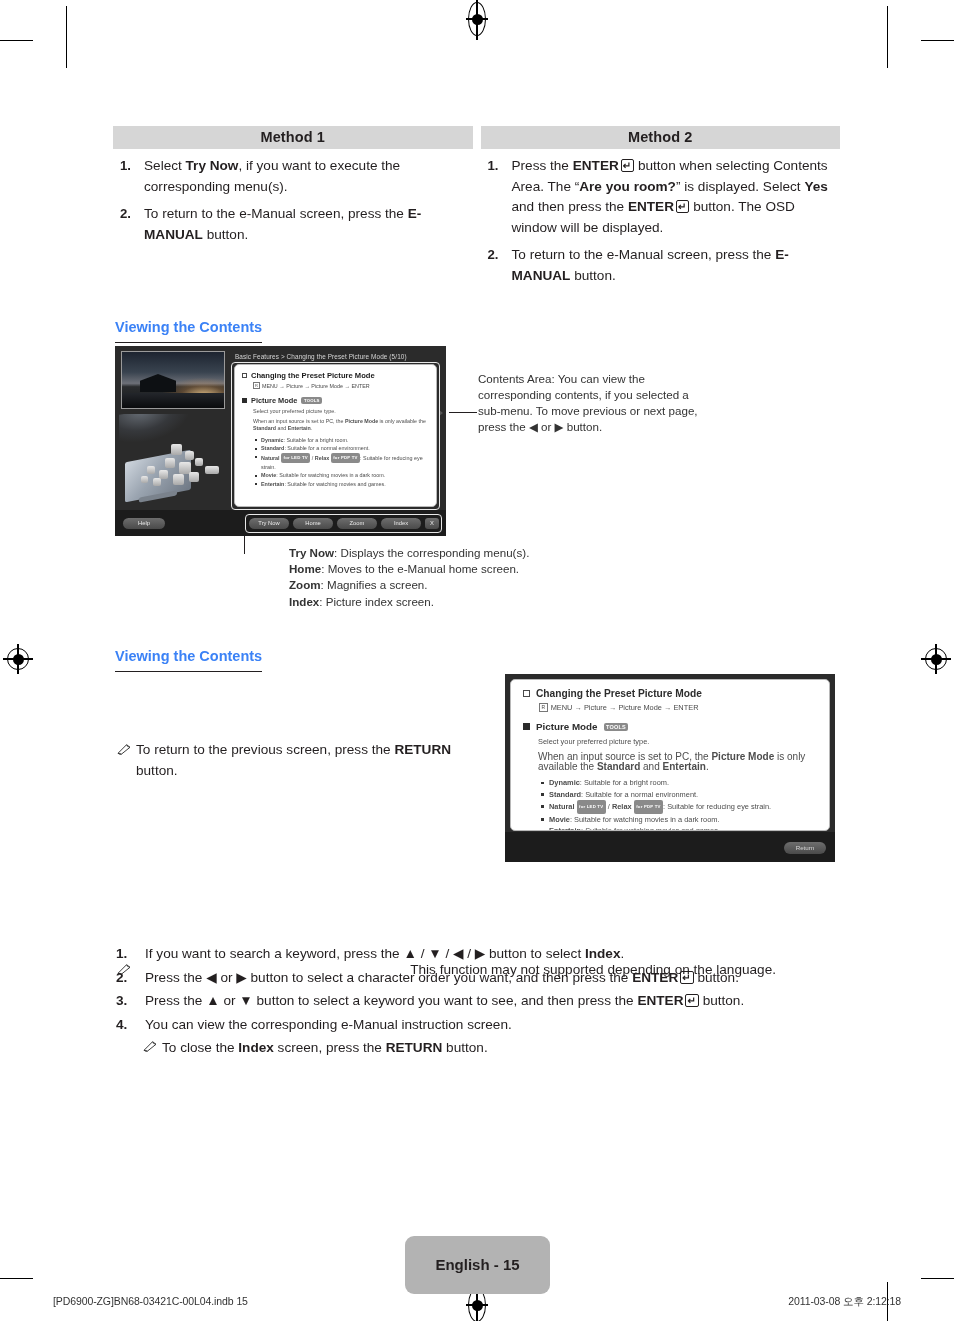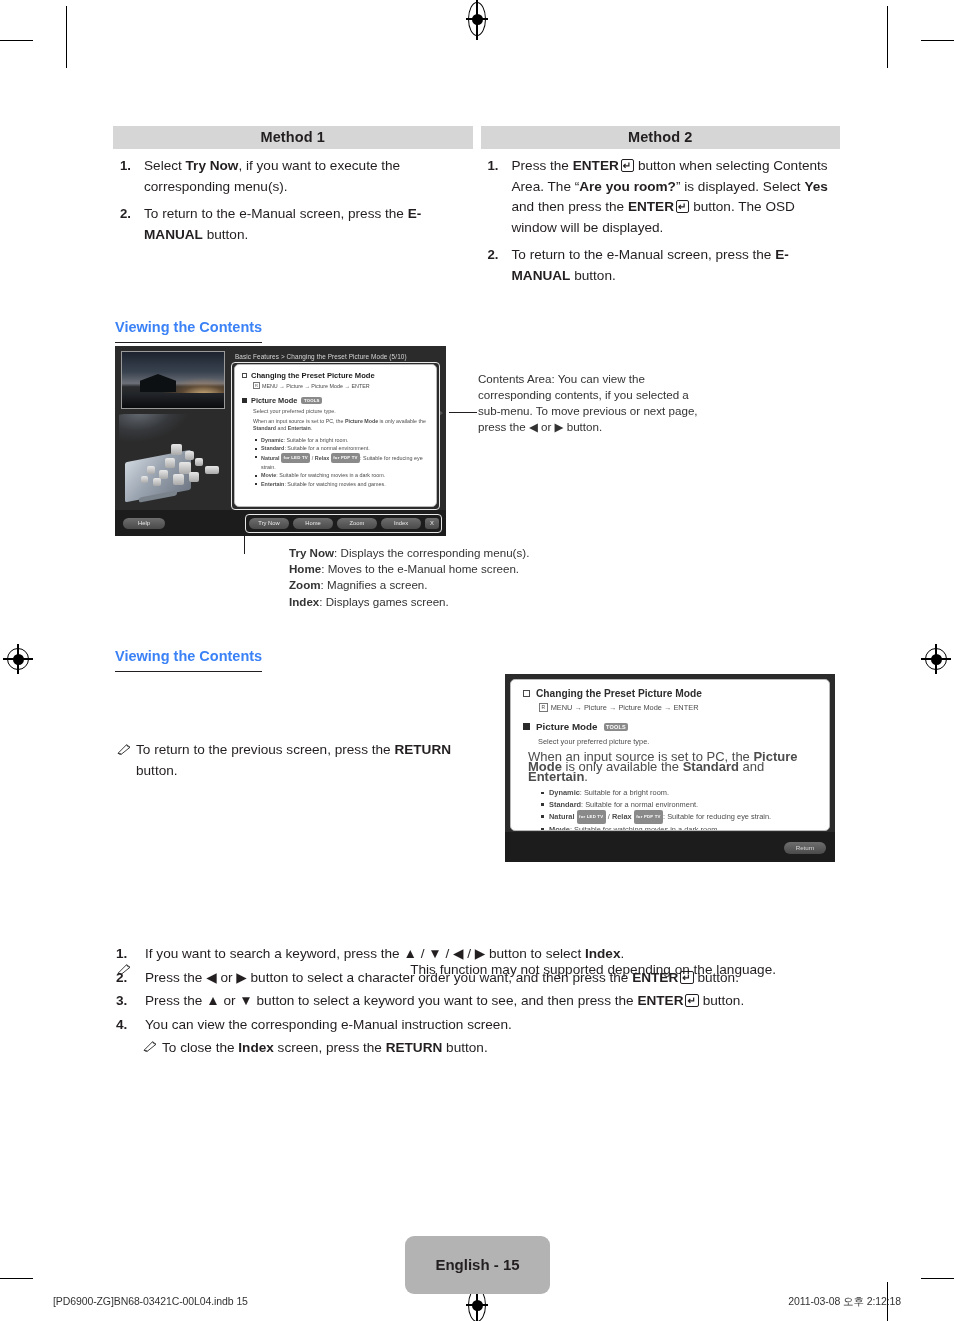--- a/index.html
+++ b/index.html
@@ -318,21 +318,21 @@
     border-radius: 5px;
     box-sizing: border-box;
     padding: 8px 12px;
     color: #2d2d2d;
     overflow: hidden;
   }
   .zs-title { font-size: 10.2px; font-weight: bold; display:flex; align-items:center; gap:6px; }
   .zs-path { font-size: 7.4px; color: #4a4a4a; margin: 4px 0 0 16px; display:flex; align-items:center; gap:3px;}
   .zs-sub  { margin-top: 9px; font-size: 9.8px; font-weight: bold; display:flex; align-items:center; gap:6px;}
   .zs-line { font-size: 7.4px; color: #4d4d4d; margin: 5px 0 0 15px; }
-  .zs-note { font-size: 13px; color: #4d4d4d; margin: 6px 0 0 5px; line-height: 10px; }
+  .zs-note { font-size: 10px; color: #4d4d4d; margin: 6px 0 0 15px; line-height: 10px; }
   .zs-bullets { margin: 5px 0 0 18px; padding: 0; list-style: none; }
   .zs-bullets li {
     font-size: 7.4px; color: #4d4d4d; line-height: 11.6px;
     position: relative; padding-left: 8px;
   }
   .zs-bullets li::before {
     content: ""; position: absolute; left: 0; top: 4.6px;
     width: 2.8px; height: 2.8px; background: #333;
   }
   .zs-bottombar {
@@ -512,21 +512,21 @@
 
   <div class="leader" style="left:336px; top:412px; width:28px; height:1px;"></div>
   <div class="leader" style="left:131px; top:536px; width:1px; height:18px;"></div>
 
   <div class="callout">Contents Area: You can view the corresponding contents, if you selected a sub-menu. To move previous or next page, press the ◀ or ▶ button.</div>
 
   <div class="legend">
     <div><b>Try Now</b><span>: Displays the corresponding menu(s).</span></div>
     <div><b>Home</b><span>: Moves to the e-Manual home screen.</span></div>
     <div><b>Zoom</b><span>: Magnifies a screen.</span></div>
-    <div><b>Index</b><span>: Displays games screen.</span></div>
+    <div><b>Index</b><span>: Picture index screen.</span></div>
   </div>
 
   <div class="sec-head" style="left:2px; top:648px;">Viewing the Contents</div>
 
 
   <div class="para note" style="left:4px; top:740px; width:346px;">
     <svg class="pencil" viewBox="0 0 16 14">
       <path d="M1 12 L11 2 L15 5 L5 13 Z" fill="none" stroke="#333" stroke-width="1.1"></path>
       <path d="M1 12 L3 13 L5 13" fill="none" stroke="#333" stroke-width="1.1"></path>
       <path d="M11 2 L12 4 L15 5" fill="none" stroke="#333" stroke-width=".9"></path>

